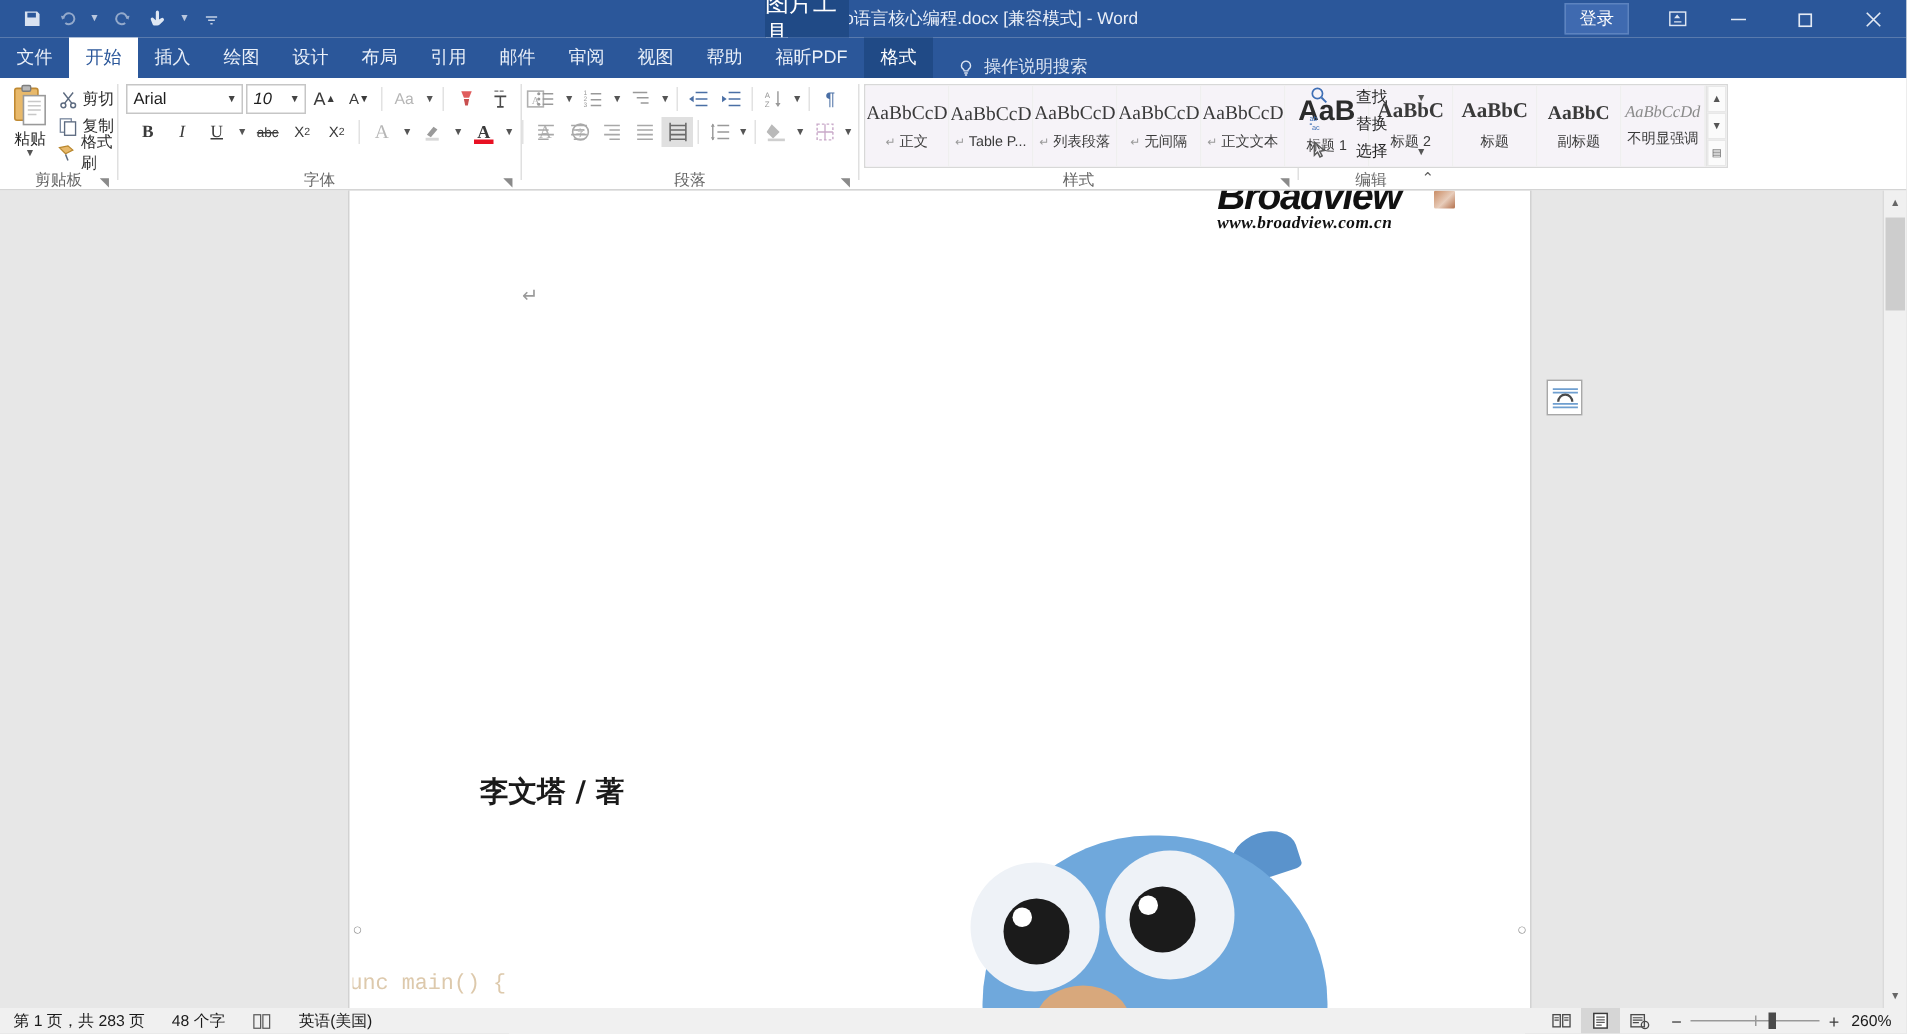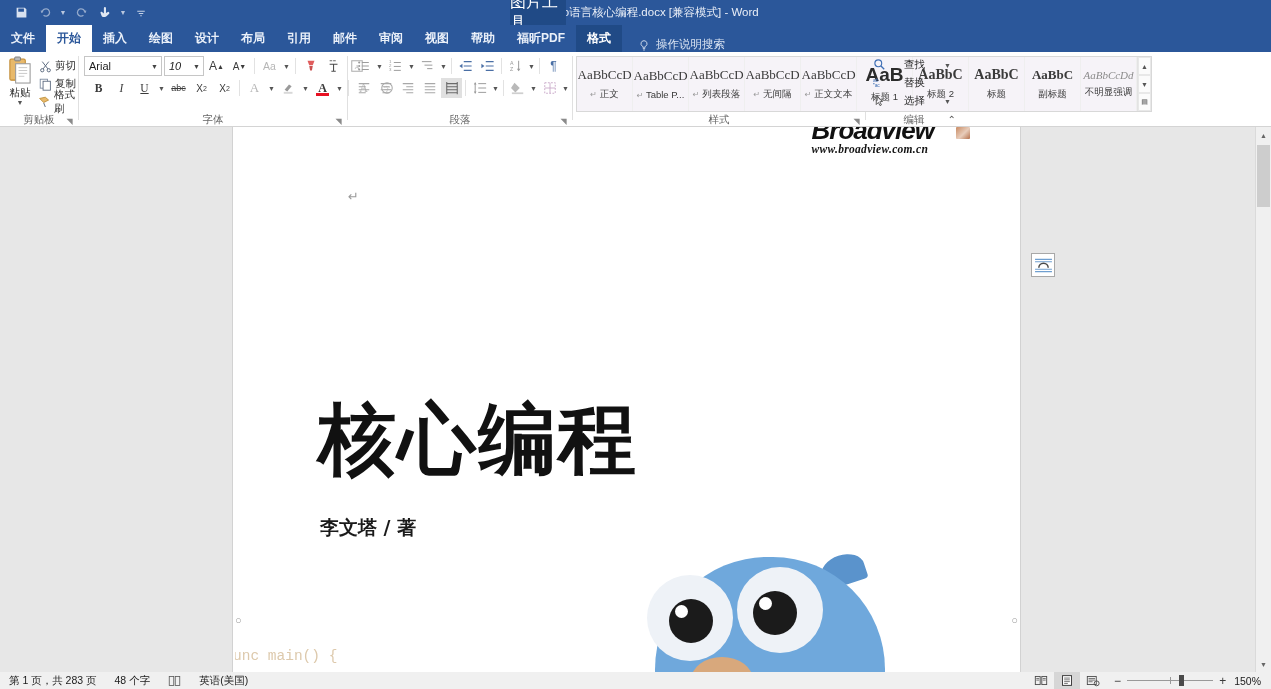--- a/index.html
+++ b/index.html
@@ -47,21 +47,21 @@
   }
   .ribdisp { width: 36px; }
 
   
   .tabstrip {
     position: absolute; top: 25px; left: 0; width: 1271px; height: 27px;
     background: #2b579a; display: flex; align-items: flex-end;
   }
   .tab {
     height: 27px; padding: 0 11px; font-size: 12px; color: #eaf0f9;
-    display: flex; align-items: center; white-space: nowrap; font-weight: bold;
+    display: flex; align-items: center; white-space: nowrap;
   }
   .tab.active { background: #ffffff; color: #2b579a; }
   .tab.fmt { background: #204a86; color:#ffffff; }
   .tellme {
     display: flex; align-items: center; gap: 6px;
     margin-left: 16px; font-size: 11.5px; color: #dbe4f2; margin-top: 20px;
   }
   .bulb {
     width: 12px; height: 12px; display:inline-block; position: relative;
   }
@@ -336,20 +336,44 @@
       </div>
       <div class="qat-arrow">▼</div>
       <div class="qat-btn">
         <svg width="12" height="12" viewBox="0 0 16 16">
             <path fill="#c5d2e6" d="M3 5h10v1.4H3zM5 8h6v1.4H5zM7 11h2v1.4H7z"></path>
           </svg>
       </div>
     </div>
     <div class="title-text">696984 Go语言核心编程.docx [兼容模式]  -  Word</div>
     <div class="phototools">图片工具</div>
+    <div class="tb-right">
+      <div class="signin">登录</div>
+      <div class="win-btn ribdisp">
+        <svg width="13" height="13" viewBox="0 0 16 16">
+            <rect x="1.5" y="2.5" width="13" height="11" fill="none" stroke="#dde5f1" stroke-width="1.2"></rect>
+            <path fill="#dde5f1" d="M5 10h6v1H5zM7.5 4.5l2.5 3H5z"></path>
+          </svg>
+      </div>
+      <div class="win-btn">
+        <svg width="12" height="12" viewBox="0 0 12 12">
+            <path stroke="#e4eaf4" stroke-width="1.1" d="M1 6h10"></path>
+          </svg>
+      </div>
+      <div class="win-btn">
+        <svg width="12" height="12" viewBox="0 0 12 12">
+            <rect x="1.5" y="2.5" width="8" height="8" fill="none" stroke="#e4eaf4" stroke-width="1.1"></rect>
+          </svg>
+      </div>
+      <div class="win-btn close">
+        <svg width="12" height="12" viewBox="0 0 12 12">
+            <path stroke="#e4eaf4" stroke-width="1.1" d="M1.5 1.5l9 9M10.5 1.5l-9 9"></path>
+          </svg>
+      </div>
+    </div>
   </div>
 
   <div class="tabstrip">
     <div class="tab">文件</div>
     <div class="tab active">开始</div>
     <div class="tab">插入</div>
     <div class="tab">绘图</div>
     <div class="tab">设计</div>
     <div class="tab">布局</div>
     <div class="tab">引用</div>
@@ -733,21 +757,20 @@
       <div class="cover">
 
         <div class="bv-logo">
           <div class="bv-name">Broadview</div>
           <div class="bv-url">www.broadview.com.cn</div>
         </div>
         <div class="bv-mark"></div>
 
         <div class="pilcrow">↵</div>
 
-        <div class="cover-hx">核心编程</div>
         <div class="cover-author">李文塔 / 著</div>
 
         <div class="cover-code">
           <div>unc main() {</div>
           
           
         </div>
 
         <div class="gopher">
           <div class="g-ear"></div>
@@ -815,17 +838,17 @@
           </svg>
       </div>
       <div class="zoom-slider">
         <span class="zs-sign">−</span>
         <span class="zs-track">
           <span class="zs-mid"></span>
           <span class="zs-thumb"></span>
         </span>
         <span class="zs-sign">+</span>
       </div>
-      <div class="zoom-pct">150%</div>
+      <div class="zoom-pct">260%</div>
     </div>
   </div>
 
 </div>
 
 </body></html>

